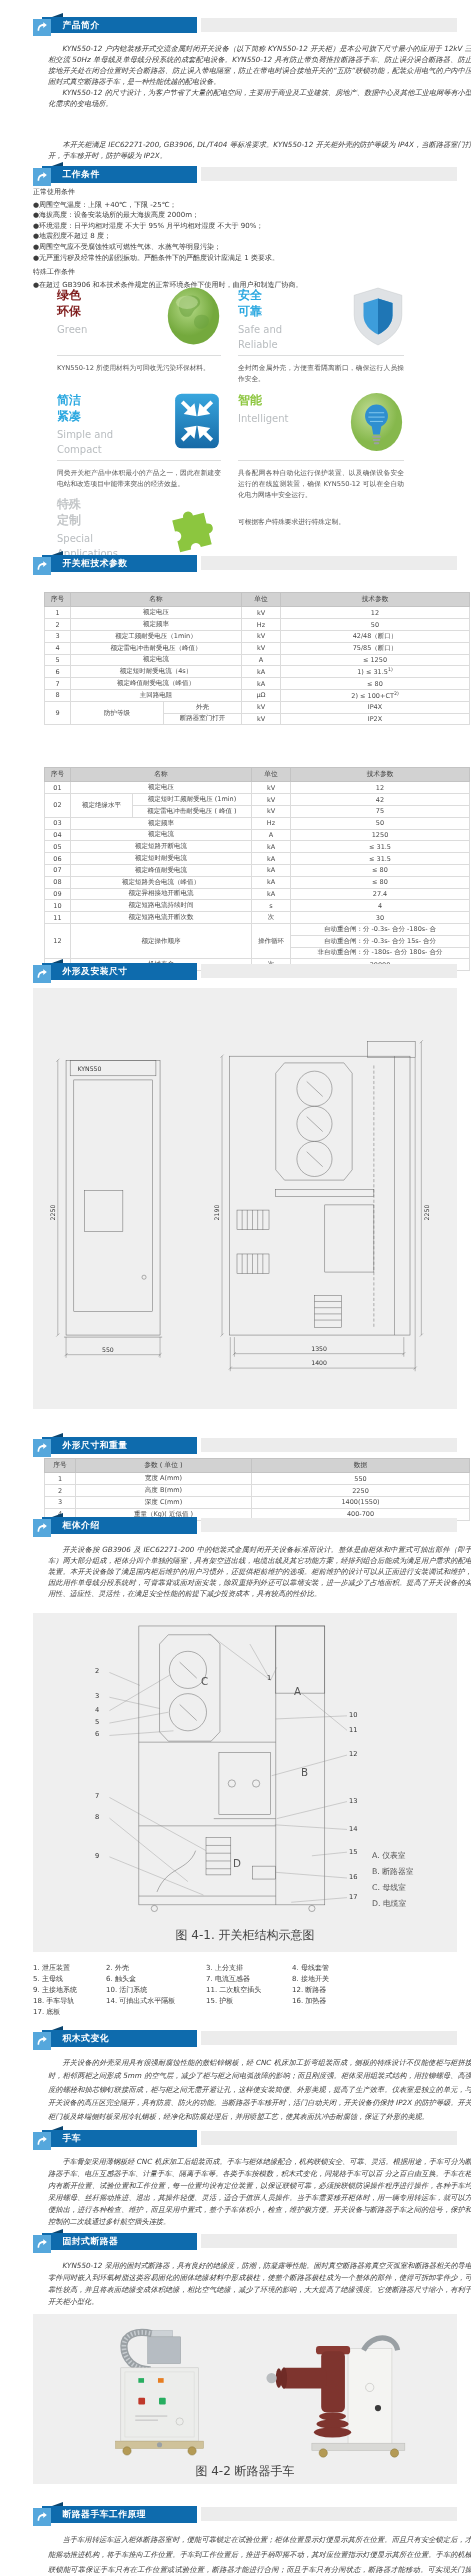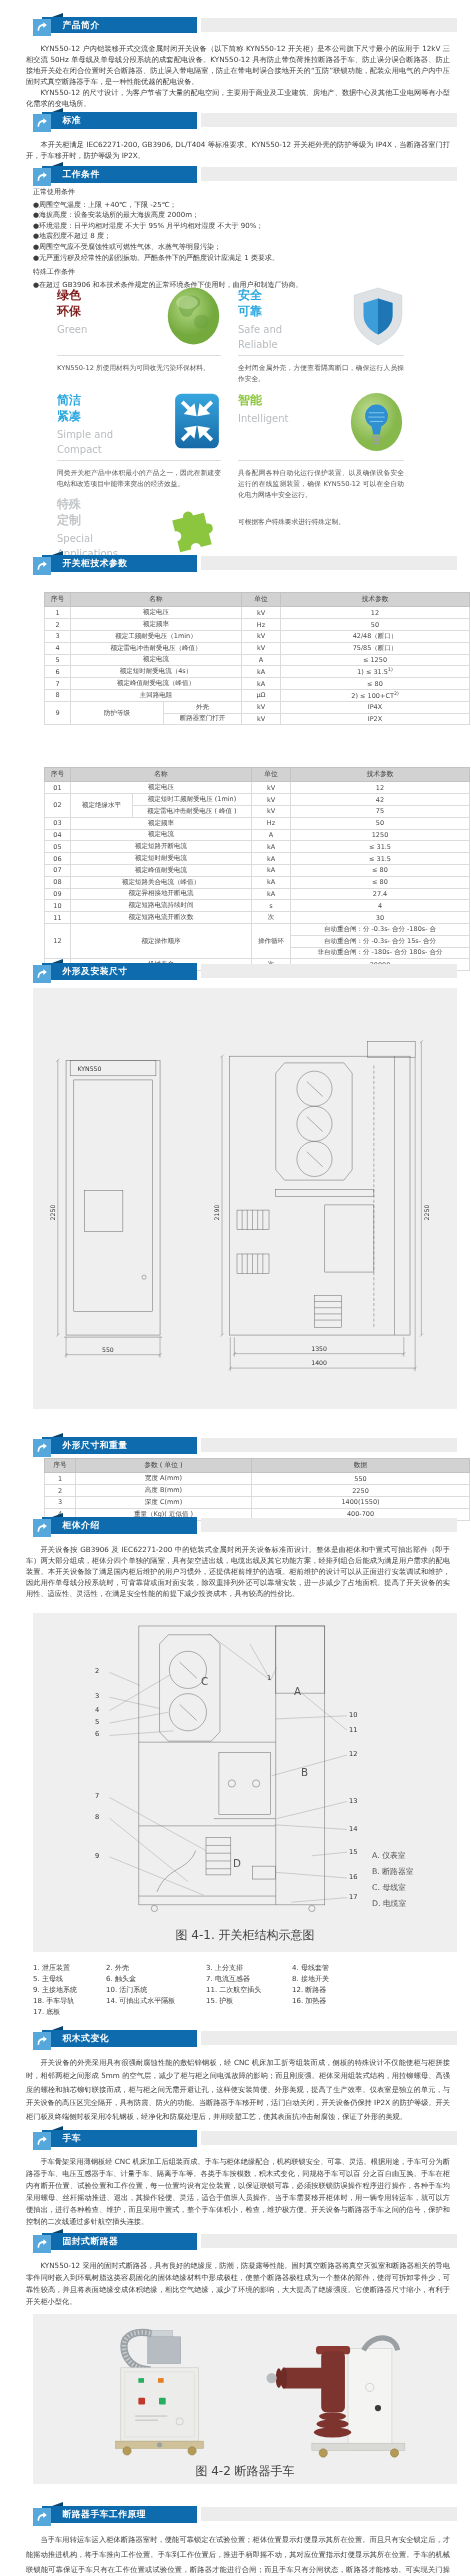--- a/index.html
+++ b/index.html
@@ -6,21 +6,21 @@
   body{font-family:"DejaVu Sans","Liberation Sans",sans-serif;}
   .page{position:relative;width:471px;height:2576px;background:#fff;overflow:hidden;}
   
   .sec{position:absolute;left:33px;width:424px;height:20.7px;}
   .sec-gray{position:absolute;left:168px;top:2.1px;right:0;height:14px;background:#ececec;}
   .sec-fold{position:absolute;left:19px;top:-2.6px;width:0;height:0;border-left:11.4px solid transparent;border-bottom:4.7px solid #0a456f;}
   .sec-bar{position:absolute;left:8.8px;top:1px;width:155px;height:16.5px;background:#0e6bad;color:#fff;
            font-size:8.8px;font-weight:bold;line-height:16.5px;padding-left:20.7px;box-sizing:border-box;letter-spacing:0.5px;}
   .sec-ico{position:absolute;left:0;top:3.1px;width:17.6px;height:17.6px;background:#55a7dc;display:flex;align-items:center;justify-content:center;z-index:2;}
   
-  .para{position:absolute;left:26px;width:424px;font-size:7.2px;line-height:11px;color:#3c3c3c;text-align:justify;}
+  .para{position:absolute;left:48px;width:424px;font-size:7.2px;line-height:11px;color:#3c3c3c;text-align:justify;font-style:italic;}
   .para p{margin:0;text-indent:2em;}
   .cond{position:absolute;left:33px;width:424px;font-size:7px;line-height:10.6px;color:#3c3c3c;}
   .cond .cap{margin:1px 0 2.1px 0;}
   .airy{line-height:13.4px;}
   .wide{line-height:15px;}
   
   .tbl{position:absolute;left:44px;width:424px;}
   .tbl table{width:100%;border-collapse:collapse;table-layout:fixed;}
   .tbl th{background:#d2d2d2;border:0.5px solid #c3c3c3;font-weight:normal;color:#3f3f3f;font-size:6.7px;height:12.4px;padding:0.5px 1.6px;}
   .tbl td{border:0.5px solid #dcdcdc;font-size:6.5px;color:#4a4a4a;text-align:center;height:9.8px;padding:0.5px 1.6px;overflow:hidden;white-space:nowrap;}
@@ -60,30 +60,20 @@
       <svg width="11.4" height="10.3" viewBox="0 0 22 20">
           <path fill="#fff" d="M3 17 C3 8 8 4 14 4 L14 0.5 L21 6 L14 11.5 L14 8 C9.5 8 6 10.5 6 17 Z"></path>
         </svg>
     </span>
   </div>
   <div class="para" style="top:43px">
     <p>KYN550-12 户内铠装移开式交流金属封闭开关设备（以下简称 KYN550-12 开关柜）是本公司旗下尺寸最小的应用于 12kV 三相交流 50Hz 单母线及单母线分段系统的成套配电设备。KYN550-12 具有防止带负荷推拉断路器手车、防止误分误合断路器、防止接地开关处在闭合位置时关合断路器、防止误入带电隔室，防止在带电时误合接地开关的“五防”联锁功能，配装众用电气的户内中压固封式真空断路器手车，是一种性能优越的配电设备。</p>
     <p>KYN550-12 的尺寸设计，为客户节省了大量的配电空间，主要用于商业及工业建筑、房地产、数据中心及其他工业电网等有小型化需求的变电场所。</p>
   </div>
 
-  <div class="sec" style="top:111px">
-    <div class="sec-gray"></div>
-    <div class="sec-fold"></div>
-    <div class="sec-bar">标准</div>
-    <span class="sec-ico">
-      <svg width="11.4" height="10.3" viewBox="0 0 22 20">
-          <path fill="#fff" d="M3 17 C3 8 8 4 14 4 L14 0.5 L21 6 L14 11.5 L14 8 C9.5 8 6 10.5 6 17 Z"></path>
-        </svg>
-    </span>
-  </div>
   <div class="para" style="top:139px">
     <p>本开关柜满足 IEC62271-200, GB3906, DL/T404 等标准要求。KYN550-12 开关柜外壳的防护等级为 IP4X，当断路器室门打开，手车移开时，防护等级为 IP2X。</p>
   </div>
 
   <div class="sec" style="top:165px">
     <div class="sec-gray"></div>
     <div class="sec-fold"></div>
     <div class="sec-bar">工作条件</div>
     <span class="sec-ico">
       <svg width="11.4" height="10.3" viewBox="0 0 22 20">

